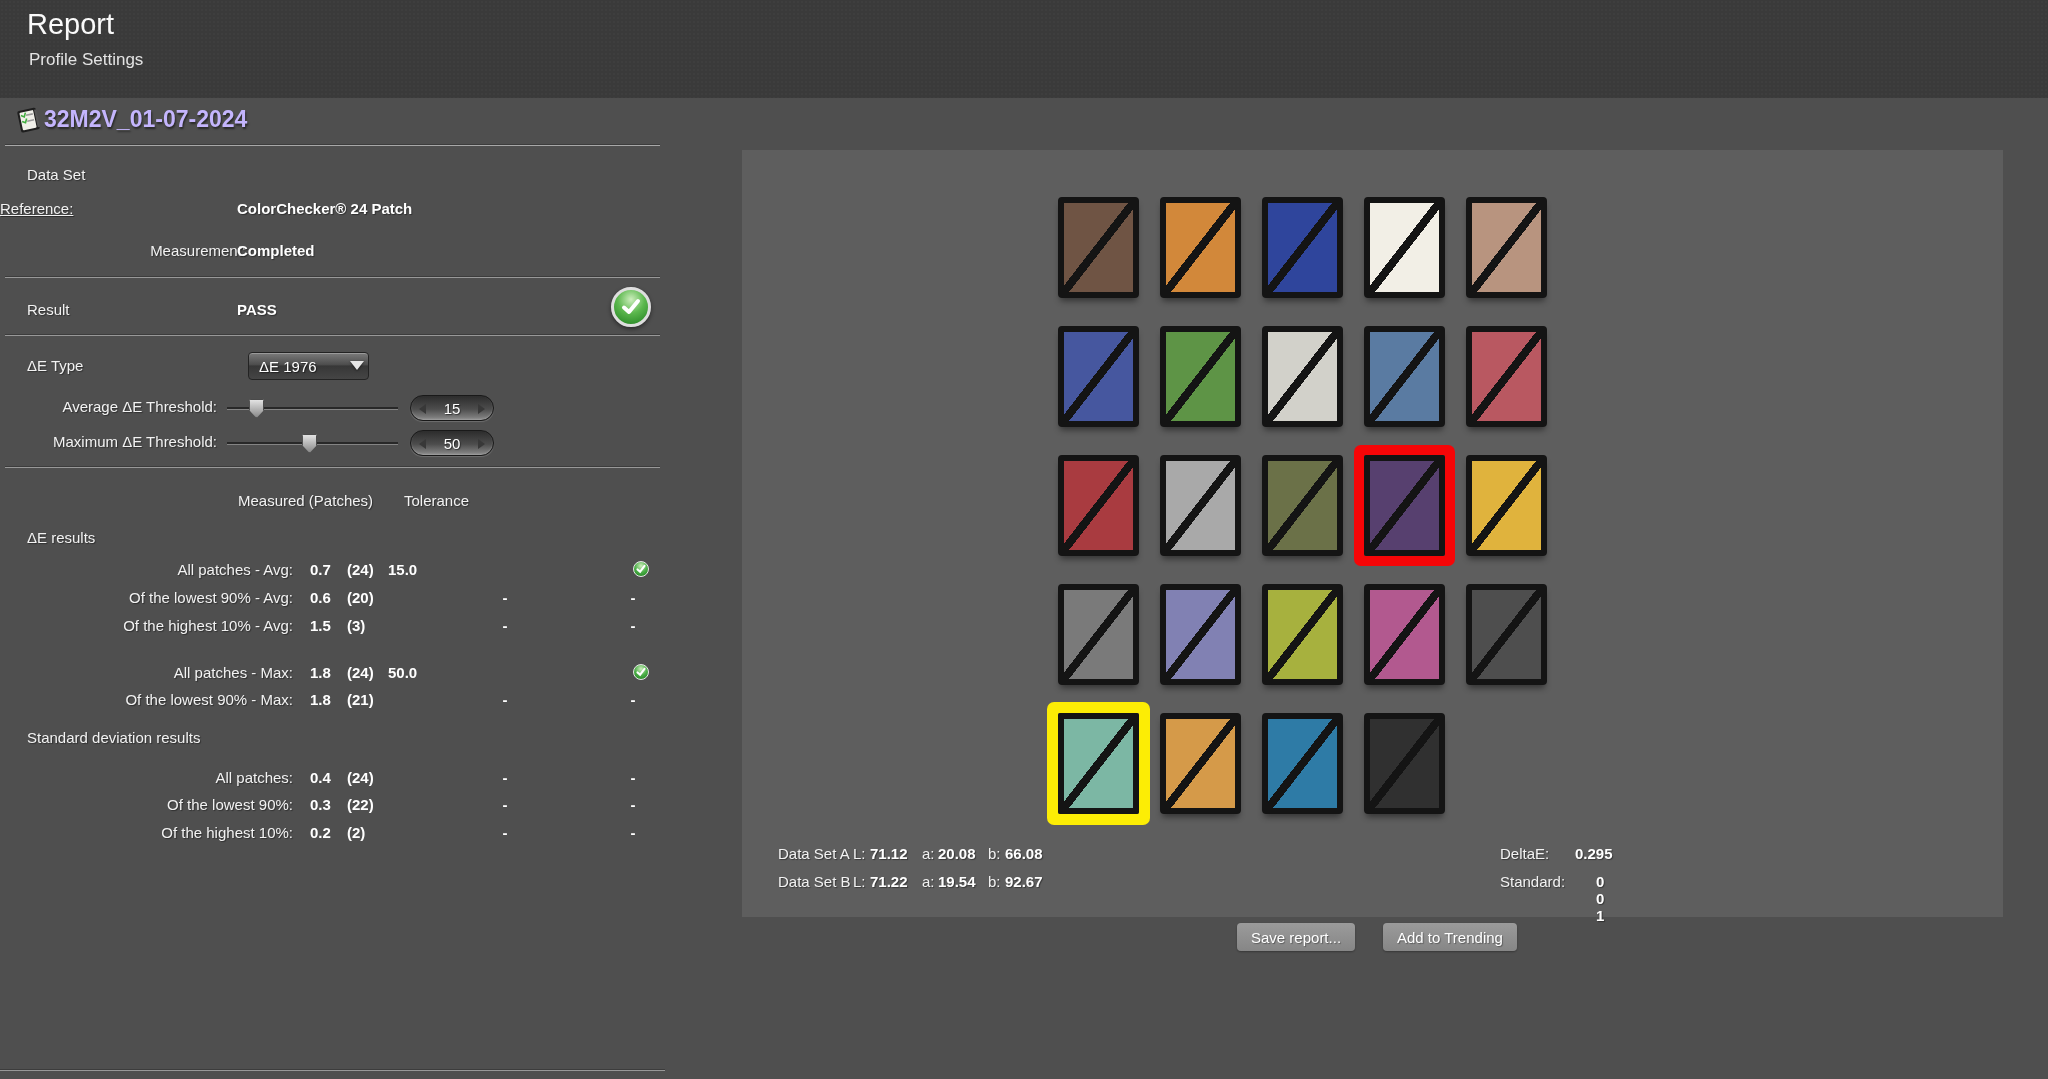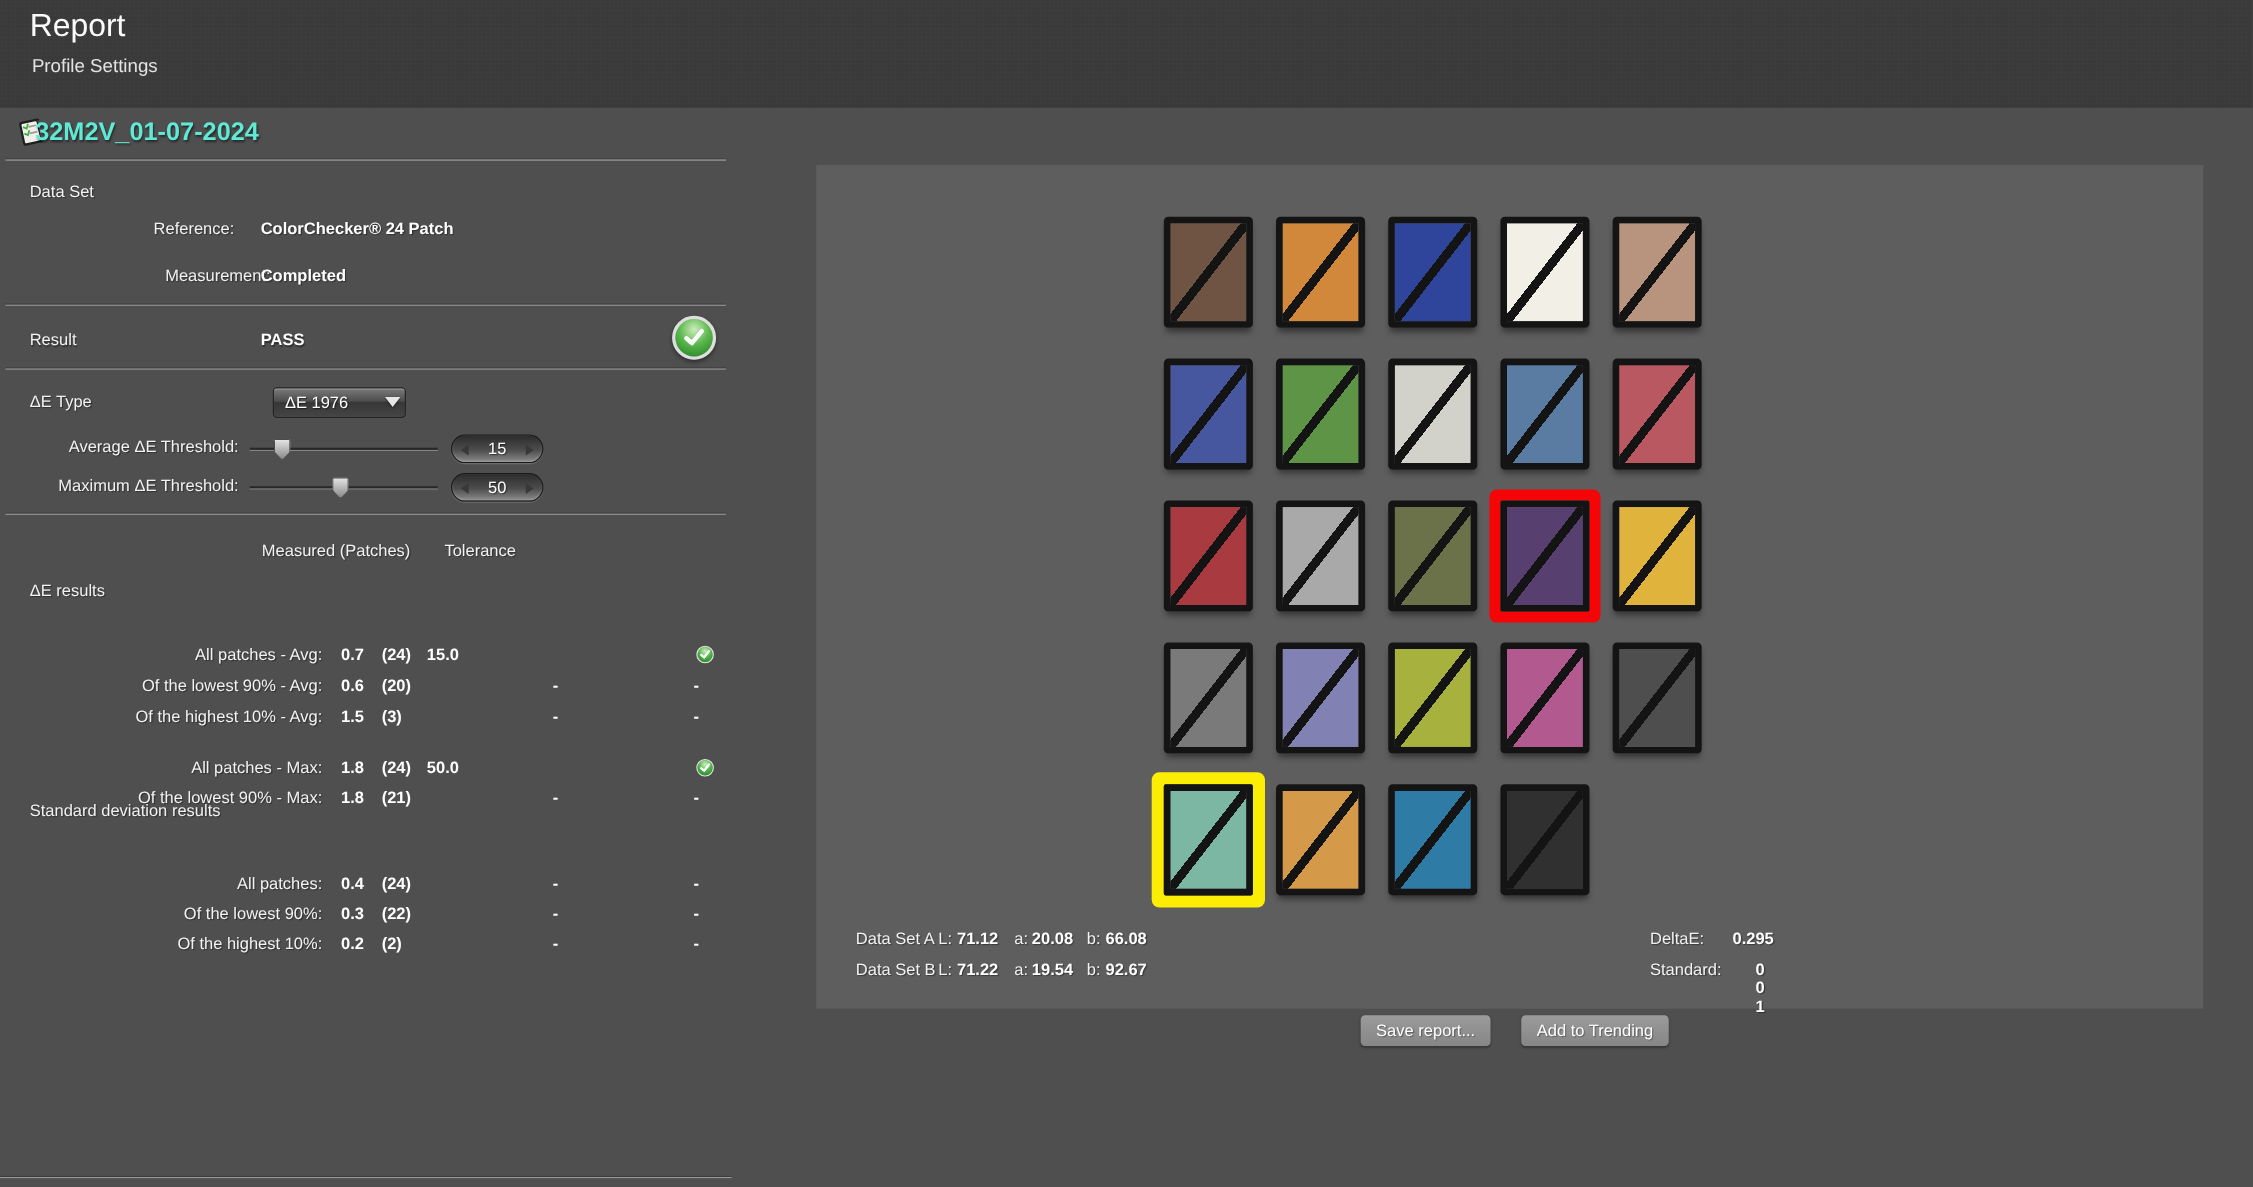--- a/index.html
+++ b/index.html
@@ -16,21 +16,21 @@
 
   
   .lbl{font-size:15px;color:#f2f2f2;text-shadow:1px 1px 1px rgba(0,0,0,.4);}
   .bold{font-weight:bold;color:#ffffff;}
   .abs{position:absolute;}
 
   .divider{position:absolute;height:0;border-top:1px solid #3c3c3c;border-bottom:1px solid #989898;}
   .divider.bright{border-bottom-color:#a8a8a8;}
 
   
-  .doc-title{position:absolute;left:32px;top:106px;font-size:23px;font-weight:bold;color:#5eead4;
+  .doc-title{position:absolute;left:44px;top:106px;font-size:23px;font-weight:bold;color:#c4b5fd;
              text-shadow:1px 2px 2px rgba(0,0,0,.5);}
   .doc-icon{position:absolute;left:14px;top:106px;width:30px;height:28px;}
 
   
   .ball{position:absolute;left:611px;top:287px;width:40px;height:40px;border-radius:50%;
         background:radial-gradient(circle at 50% 28%, #cdeebd, #5cb84e 45%, #1d7e1d 100%);
         border:3px solid #dedede;box-sizing:border-box;box-shadow:0 2px 4px rgba(0,0,0,.45);}
   .ball svg{position:absolute;left:5px;top:5px;}
   .mini-check{display:inline-block;width:16px;height:16px;border-radius:50%;vertical-align:middle;
         background:radial-gradient(circle at 50% 28%, #cdeebd, #4caf48 50%, #1d7e1d 100%);
@@ -62,21 +62,21 @@
         border:1px solid #191919;box-sizing:border-box;
         box-shadow:0 1px 1px rgba(255,255,255,.18), inset 0 -1px 2px rgba(255,255,255,.2);}
   .spinner .sval{position:absolute;left:0;right:0;top:4px;text-align:center;font-size:15px;color:#fff;
         text-shadow:1px 1px 1px rgba(0,0,0,.5);}
   .spin-arrow{position:absolute;top:8px;width:0;height:0;cursor:pointer;}
   .spin-arrow.left{left:8px;border-top:5px solid transparent;border-bottom:5px solid transparent;border-right:7px solid #383838;}
   .spin-arrow.right{right:8px;border-top:5px solid transparent;border-bottom:5px solid transparent;border-left:7px solid #383838;}
 
   
   .sec-title{position:absolute;left:27px;font-size:15px;color:#f2f2f2;text-shadow:1px 1px 1px rgba(0,0,0,.4);}
-  .rrow{position:absolute;left:0;width:680px;height:20px;font-size:15px;margin-top:26px;}
+  .rrow{position:absolute;left:0;width:680px;height:20px;font-size:15px;}
   .rrow span{position:absolute;top:0;}
   .rlabel{left:0;width:293px;text-align:right;text-shadow:1px 1px 1px rgba(0,0,0,.4);}
   .rval{left:310px;font-weight:bold;color:#fff;}
   .rcnt{left:347px;font-weight:bold;color:#fff;}
   .rtol-num{left:388px;font-weight:bold;color:#fff;}
   .rtol-dash{left:490px;width:30px;text-align:center;font-weight:bold;color:#fff;}
   .rstat{left:613px;width:40px;text-align:center;font-weight:bold;color:#fff;}
   .thead{position:absolute;top:492px;font-size:15px;color:#f2f2f2;text-shadow:1px 1px 1px rgba(0,0,0,.4);}
 
   
@@ -113,21 +113,21 @@
       <path d="M8 14 l3 2 2-4" stroke="#3fae3f" stroke-width="1.6" fill="none"></path>
       <rect x="13" y="8" width="7" height="1.6" fill="#9a9a9a"></rect>
       <rect x="13" y="14" width="7" height="1.6" fill="#9a9a9a"></rect>
       <rect x="22" y="5" width="2.5" height="18" fill="#555"></rect>
     </g>
   </svg>
   <div class="doc-title">32M2V_01-07-2024</div>
   <div class="divider bright" style="left:5px;top:144px;width:655px;"></div>
 
   <div class="lbl abs" style="left:27px;top:166px;">Data Set</div>
-  <div class="lbl abs" style="left:0;top:200px;width:213px;text-align:right;">Reference:</div>
+  <div class="lbl abs" style="left:0;top:200px;width:213px;text-align:left;text-decoration:underline;">Reference:</div>
   <div class="lbl abs bold" style="left:237px;top:200px;">ColorChecker® 24 Patch</div>
   <div class="lbl abs" style="left:0;top:242px;width:213px;text-align:right;padding-left:33px;">Measurement:</div>
   <div class="lbl abs bold" style="left:237px;top:242px;">Completed</div>
 
   <div class="divider" style="left:5px;top:276px;width:655px;"></div>
 
   <div class="lbl abs" style="left:27px;top:301px;">Result</div>
   <div class="lbl abs bold" style="left:237px;top:301px;">PASS</div>
   <div class="ball">
     <svg width="24" height="24" viewBox="0 0 24 24">

